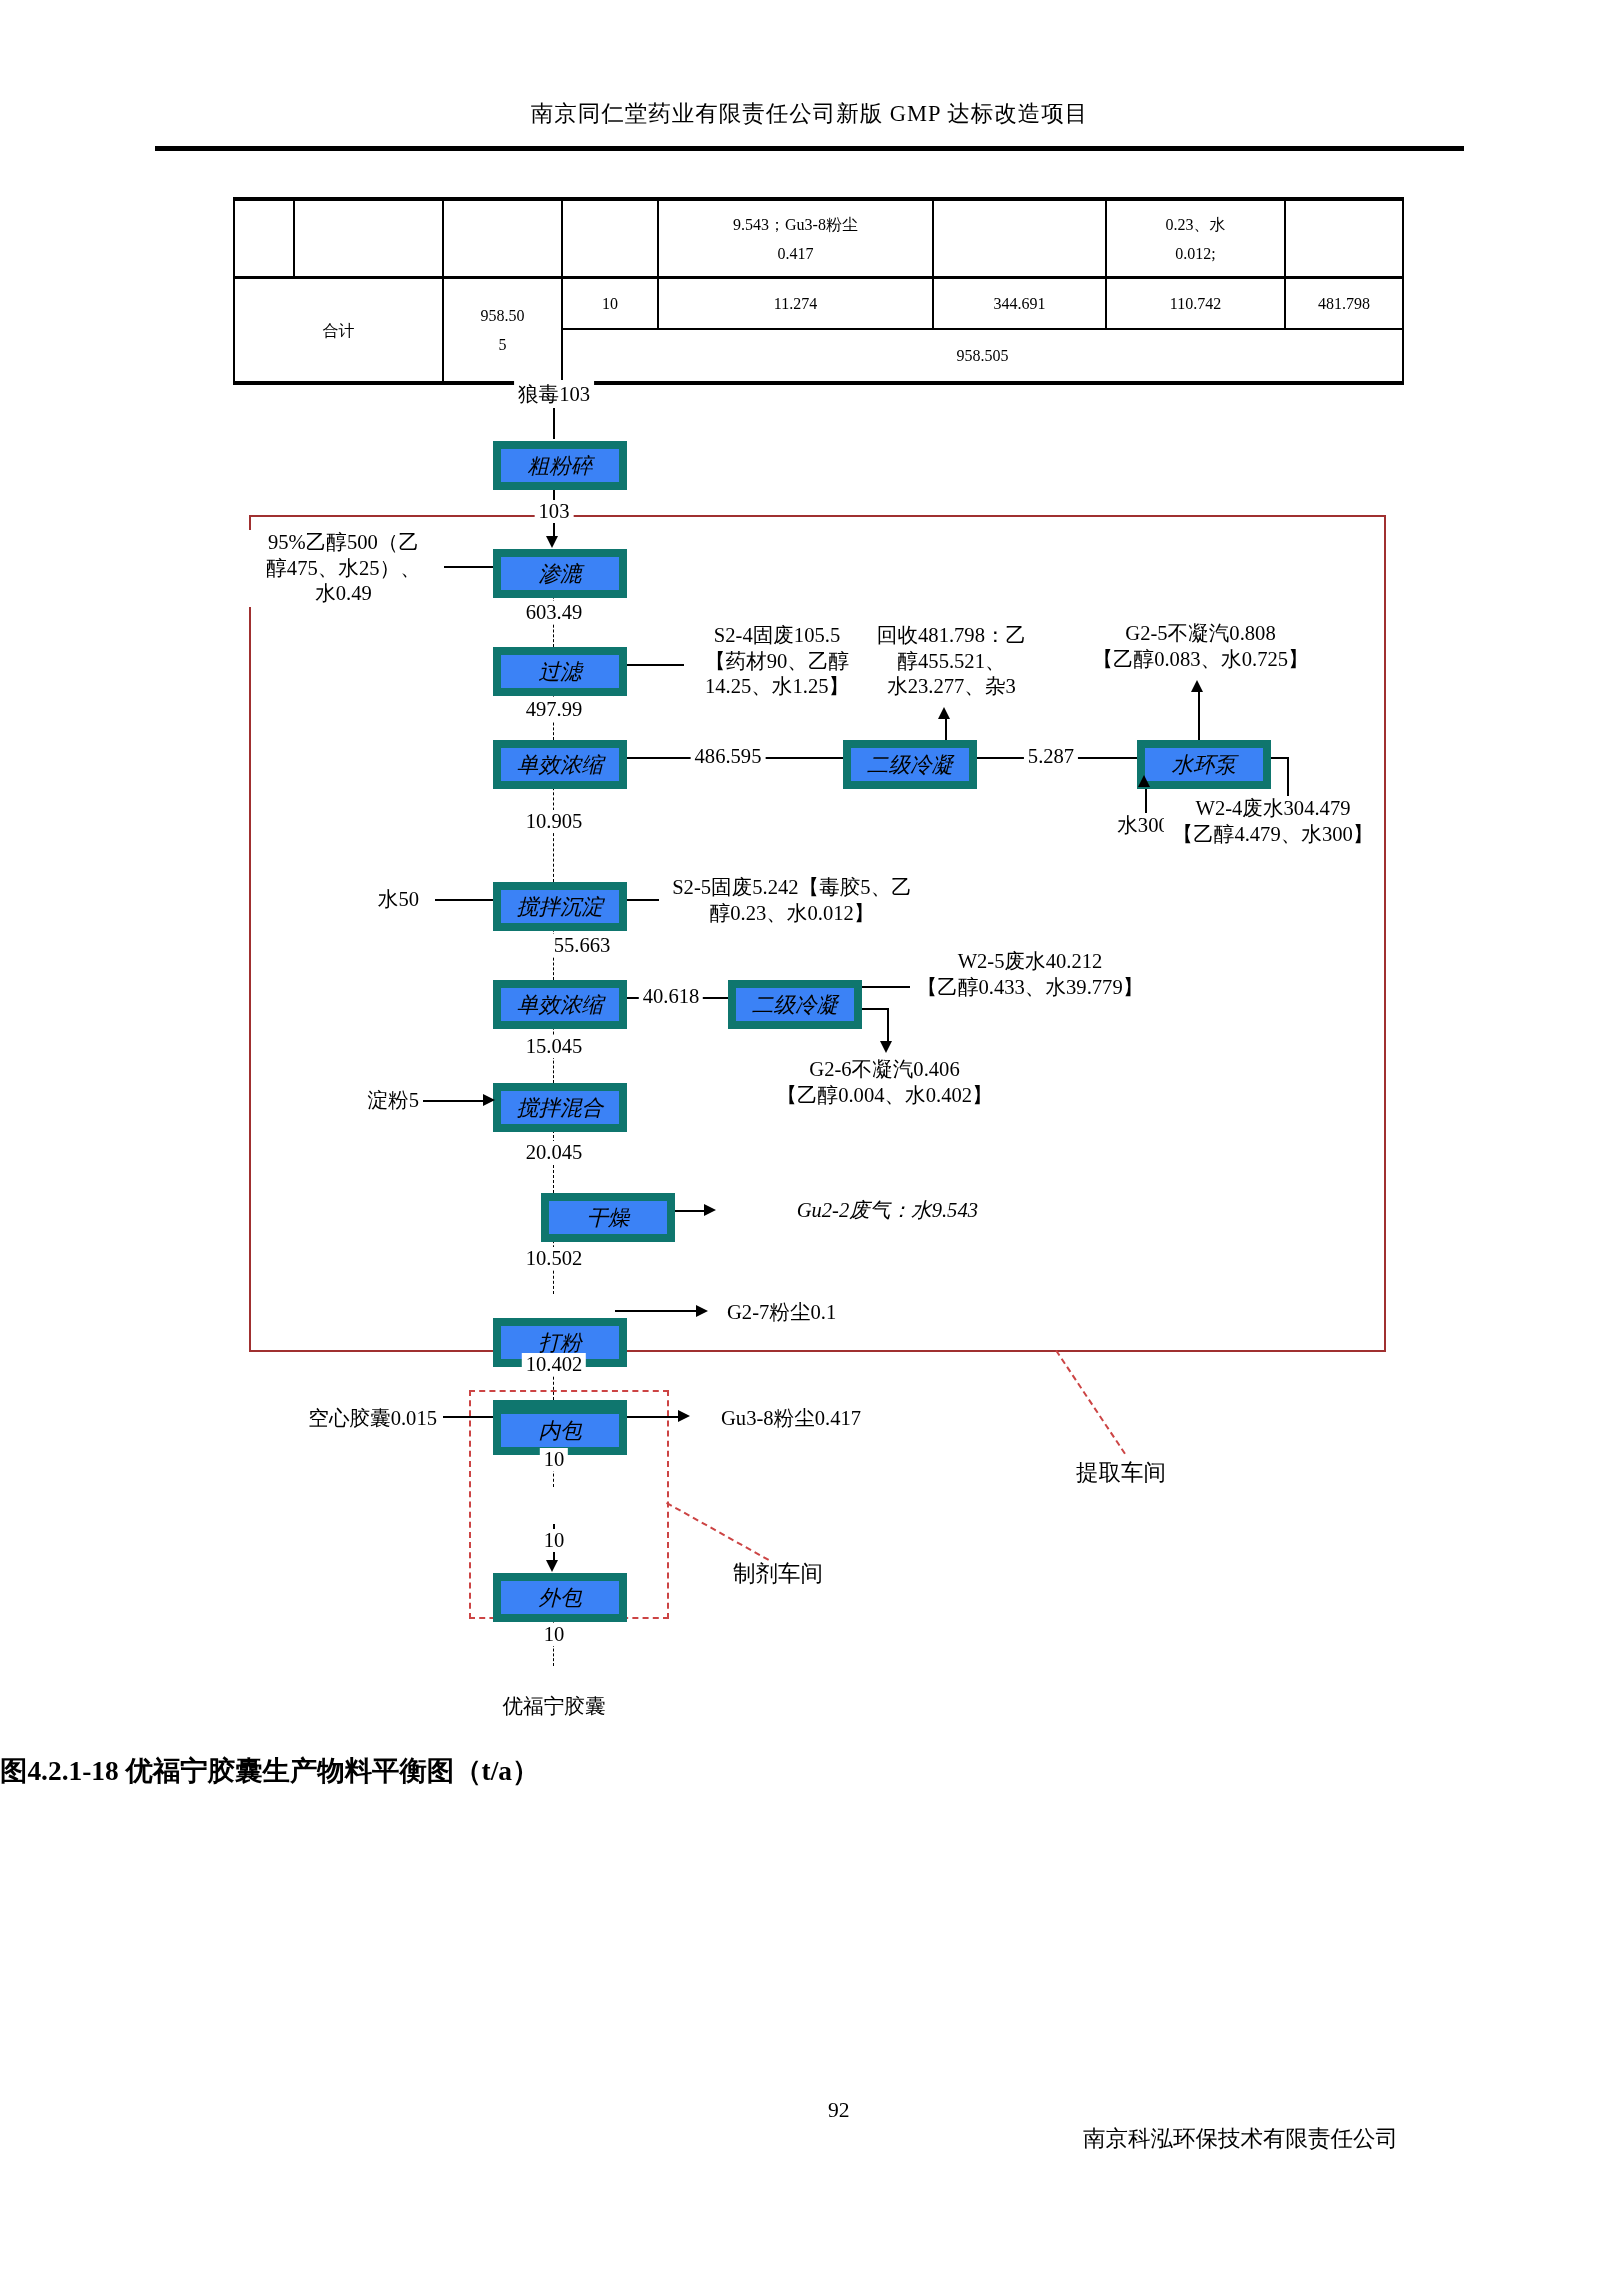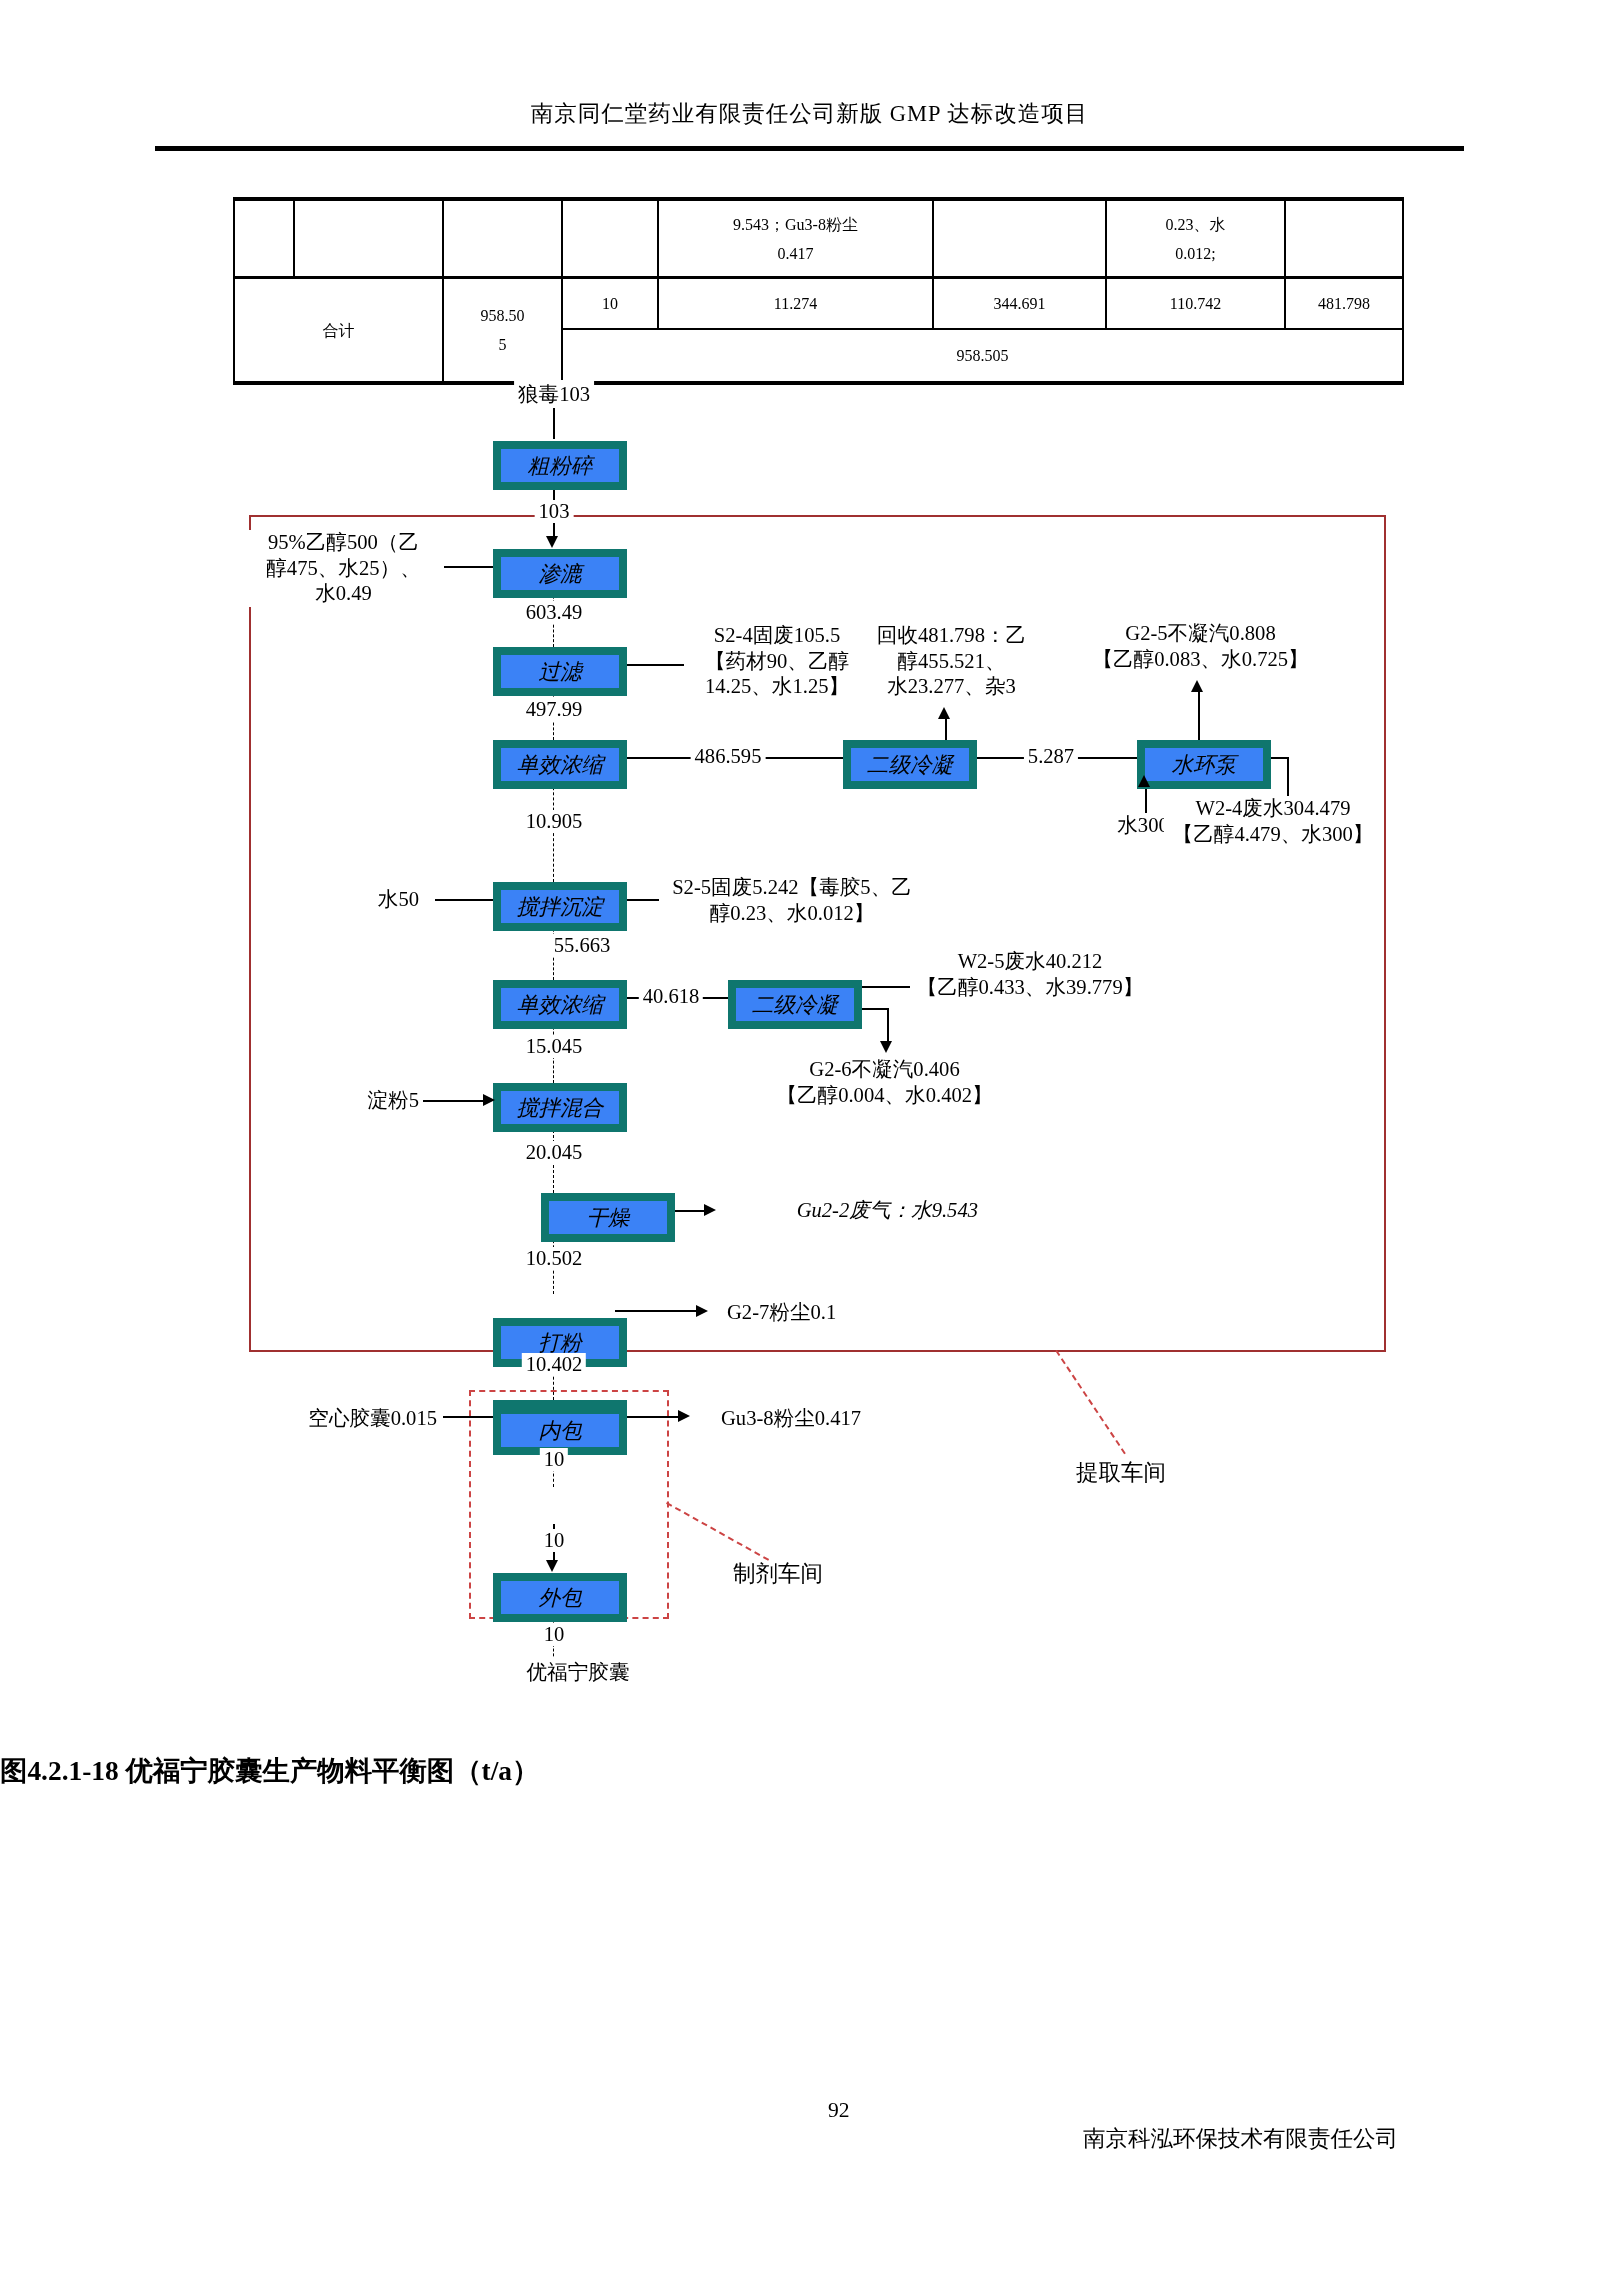--- a/index.html
+++ b/index.html
@@ -166,21 +166,21 @@
   <div class="num" style="left:554px;top:698px;">497.99</div>
   <div class="num" style="left:554px;top:810px;">10.905</div>
   <div class="num" style="left:554px;top:934px;margin-left:28px;">55.663</div>
   <div class="num" style="left:554px;top:1035px;">15.045</div>
   <div class="num" style="left:554px;top:1141px;">20.045</div>
   <div class="num" style="left:554px;top:1247px;">10.502</div>
   <div class="num" style="left:554px;top:1353px;">10.402</div>
   <div class="num" style="left:554px;top:1448px;">10</div>
   <div class="num" style="left:554px;top:1529px;">10</div>
   <div class="num" style="left:554px;top:1623px;">10</div>
-  <div class="num" style="left:554px;top:1658px;margin-left:24px;">优福宁胶囊</div>
+  <div class="num" style="left:554px;top:1692px;">优福宁胶囊</div>
 
   <div class="num" style="left:728px;top:745px;">486.595</div>
   <div class="num" style="left:1051px;top:745px;">5.287</div>
   <div class="num" style="left:671px;top:985px;">40.618</div>
 
   <div class="txt" style="left:243px;top:530px;width:201px;">95%乙醇500（乙
 醇475、水25）、
 水0.49</div>
   <div class="txt" style="left:345px;top:887px;width:74px;text-align:right;">水50</div>
   <div class="txt" style="left:345px;top:1088px;width:74px;text-align:right;">淀粉5</div>

